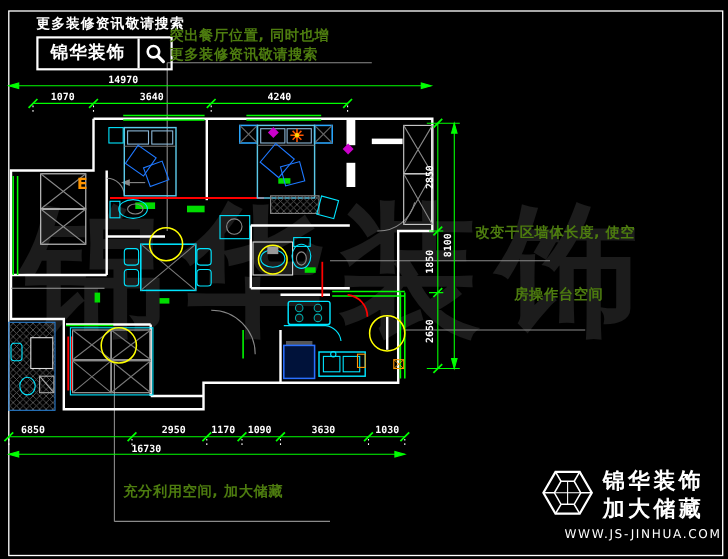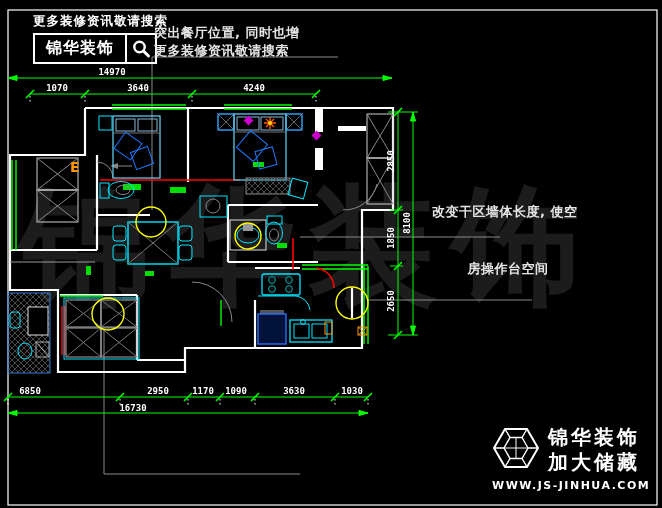--- a/index.html
+++ b/index.html
@@ -13,34 +13,34 @@
   
   .hdr{left:20px;top:13px;width:124px;color:#fff;margin-left:13px;}
   .hdr .tag{font-size:12.5px;font-weight:bold;letter-spacing:1px;white-space:nowrap;}
   .hdr .searchbox{margin-top:3px;width:120px;height:27px;border:2px solid #fff;
                   display:flex;align-items:center;}
   .hdr .brand{flex:1;font-size:16px;font-weight:800;letter-spacing:1px;text-align:center;
               font-family:"DejaVu Serif",serif;white-space:nowrap;}
   .hdr .sep{width:2px;align-self:stretch;background:#fff;}
   .hdr .mag{width:28px;display:flex;align-items:center;justify-content:center;}
   
-  .note{color:#e5e5e5;font-size:13px;line-height:18px;font-weight:600;
+  .note{color:#4d7c0f;font-size:13px;line-height:18px;font-weight:600;
         letter-spacing:.5px;white-space:nowrap;}
   .note.right{text-align:center;}
   .n1{left:154px;top:24px;}
   .n2{left:432px;top:203px;width:142px;}
   .n3{left:438px;top:260px;width:140px;}
   .n4{left:112px;top:439px;}
   
   .foot{left:492px;top:424px;width:164px;color:#fff;}
   .foot .row{display:flex;align-items:center;}
   .foot .txt{margin-left:8px;font-family:"DejaVu Serif",serif;font-weight:bold;
              font-size:20px;line-height:25px;letter-spacing:3px;white-space:nowrap;}
-  .foot .web{margin-top:3px;font-size:11px;font-weight:bold;letter-spacing:1.5px;
-             text-align:left;white-space:nowrap;}
+  .foot .web{margin-top:3px;font-size:11px;font-weight:normal;letter-spacing:1.5px;
+             text-align:right;white-space:nowrap;}
 </style>
 </head>
 <body>
 
 <div class="canvas">
 
   <div class="watermark">锦华装饰</div>
 
   <svg class="plan" width="662" height="508" viewBox="0 0 662 508">
     <defs>
@@ -300,20 +300,21 @@
     <div>突出餐厅位置, 同时也增</div>
     <div>更多装修资讯敬请搜索</div>
   </div>
   <div class="overlay note right n2">
     <div>改变干区墙体长度, 使空</div>
   </div>
   <div class="overlay note right n3">
     <div>房操作台空间</div>
   </div>
   <div class="overlay note n4">
+    <div>充分利用空间, 加大储藏</div>
   </div>
 
   <div class="overlay foot">
     <div class="row">
       <span>
         <svg width="48" height="48" viewBox="0 0 48 48" fill="none" stroke="#fff">
           <polygon points="46,24 35,5 13,5 2,24 13,43 35,43" stroke-width="2"></polygon>
           <polygon points="36,24 30,13.5 18,13.5 12,24 18,34.5 30,34.5" stroke-width="1.4"></polygon>
           <path d="M46,24 L36,24 M35,5 L30,13.5 M13,5 L18,13.5 M2,24 L12,24 M13,43 L18,34.5 M35,43 L30,34.5" stroke-width="1.4"></path>
           <path d="M24,13.5 V34.5 M12,24 H36" stroke-width="1"></path>

